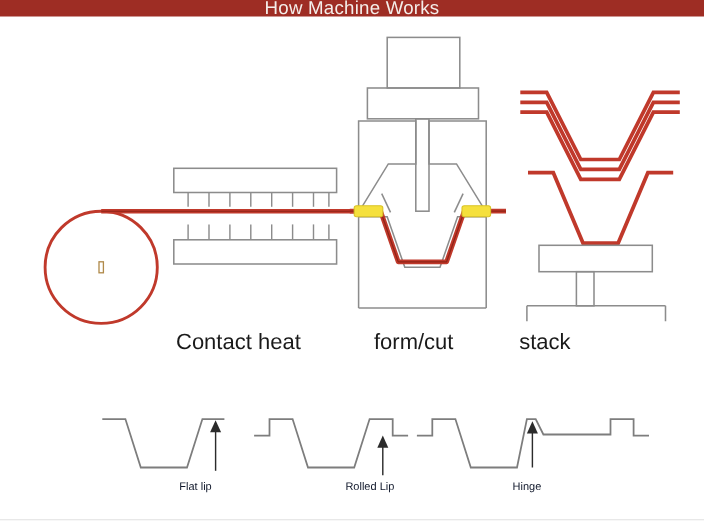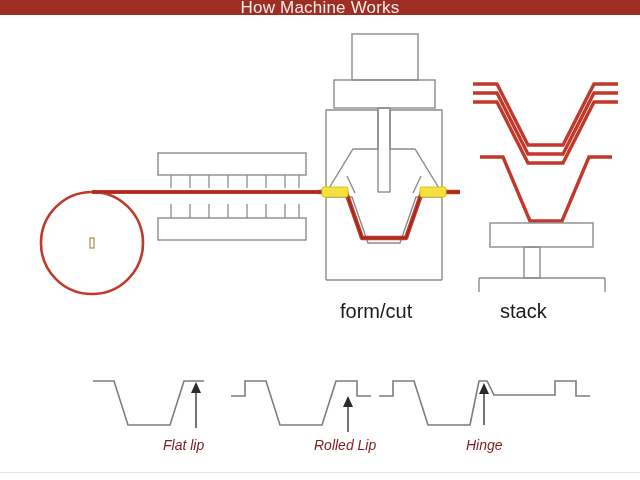--- a/index.html
+++ b/index.html
@@ -44,25 +44,24 @@
   }
   .stage-label {
     position: absolute;
     color: #1a1a1a;
     font-size: 20px;
     font-family: "Liberation Sans", sans-serif;
     white-space: nowrap;
   }
   .lip-label {
     position: absolute;
-    color: #7f1d1d;
-    font-size: 14px;
+    color: #0f172a;
+    font-size: 10px;
     font-family: "Liberation Sans", sans-serif;
     white-space: nowrap;
-    font-style: italic;
   }
   .footer-rule {
     position: absolute;
     left: 0;
     top: 472px;
     width: 640px;
     height: 1px;
     background: #e3e3e3;
   }
 </style>
@@ -180,22 +179,23 @@
     <g fill="none" stroke="#7d7d7d" stroke-width="1.6">
       <path d="M 379 396 L 393 396 L 393 381 L 414 381 L 428 425 L 470 425 L 479 381 L 487 381 L 494 395 L 555 395 L 555 381 L 576 381 L 576 396 L 590 396"></path>
     </g>
     <g>
       <line x1="484" y1="425" x2="484" y2="392" stroke="#2b2b2b" stroke-width="1.3"></line>
       <polygon points="484,383 479,394 489,394" fill="#2b2b2b"></polygon>
     </g>
 
   </svg>
 
+  <div class="stage-label" style="left:160px; top:300px;">Contact heat</div>
   <div class="stage-label" style="left:340px; top:300px;">form/cut</div>
-  <div class="stage-label" style="left:500px; top:300px;">stack</div>
+  <div class="stage-label" style="left:472px; top:300px;">stack</div>
 
 
   <div class="lip-label" style="left:163px; top:437px;">Flat lip</div>
   <div class="lip-label" style="left:314px; top:437px;text-align:center;">Rolled Lip</div>
   <div class="lip-label" style="left:466px; top:437px;">Hinge</div>
 
   <div class="footer-rule"></div>
 
 </div>
 

